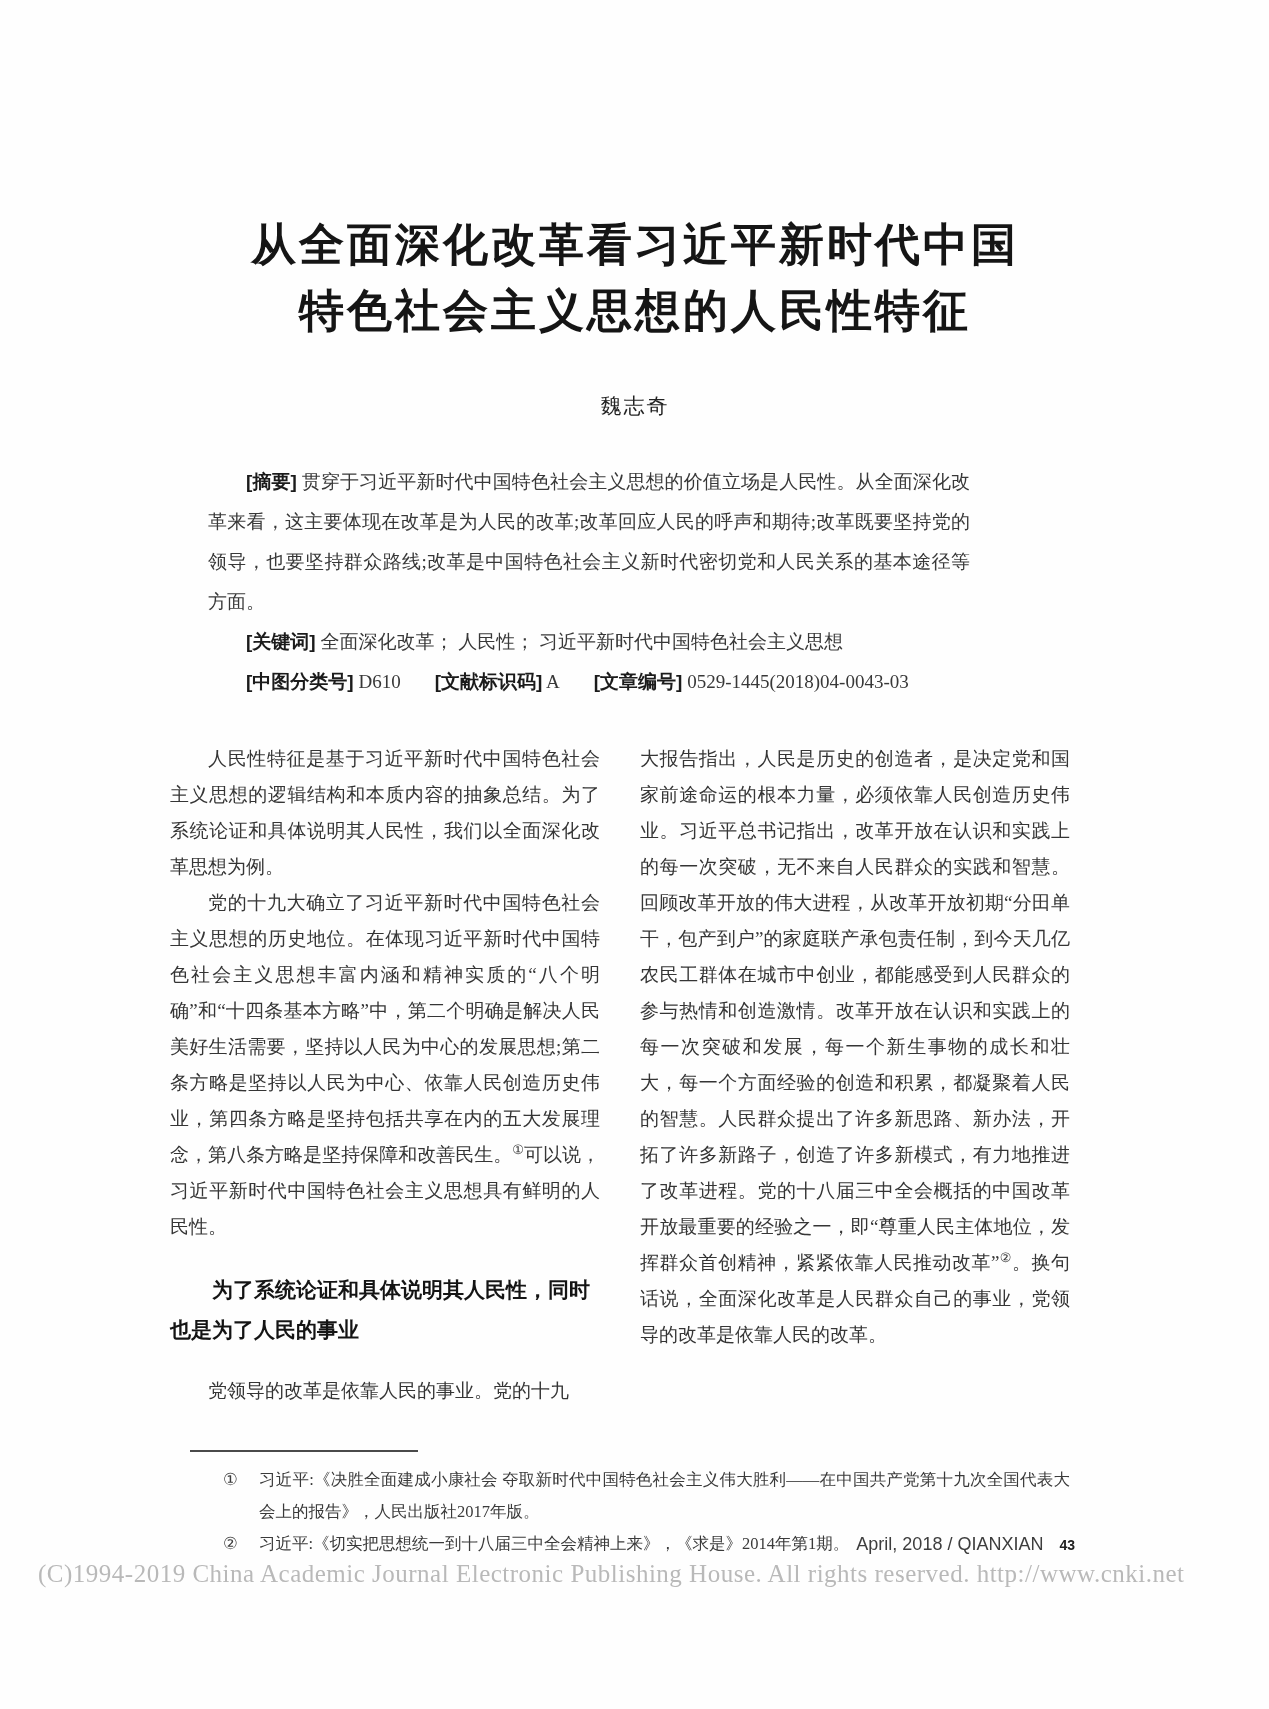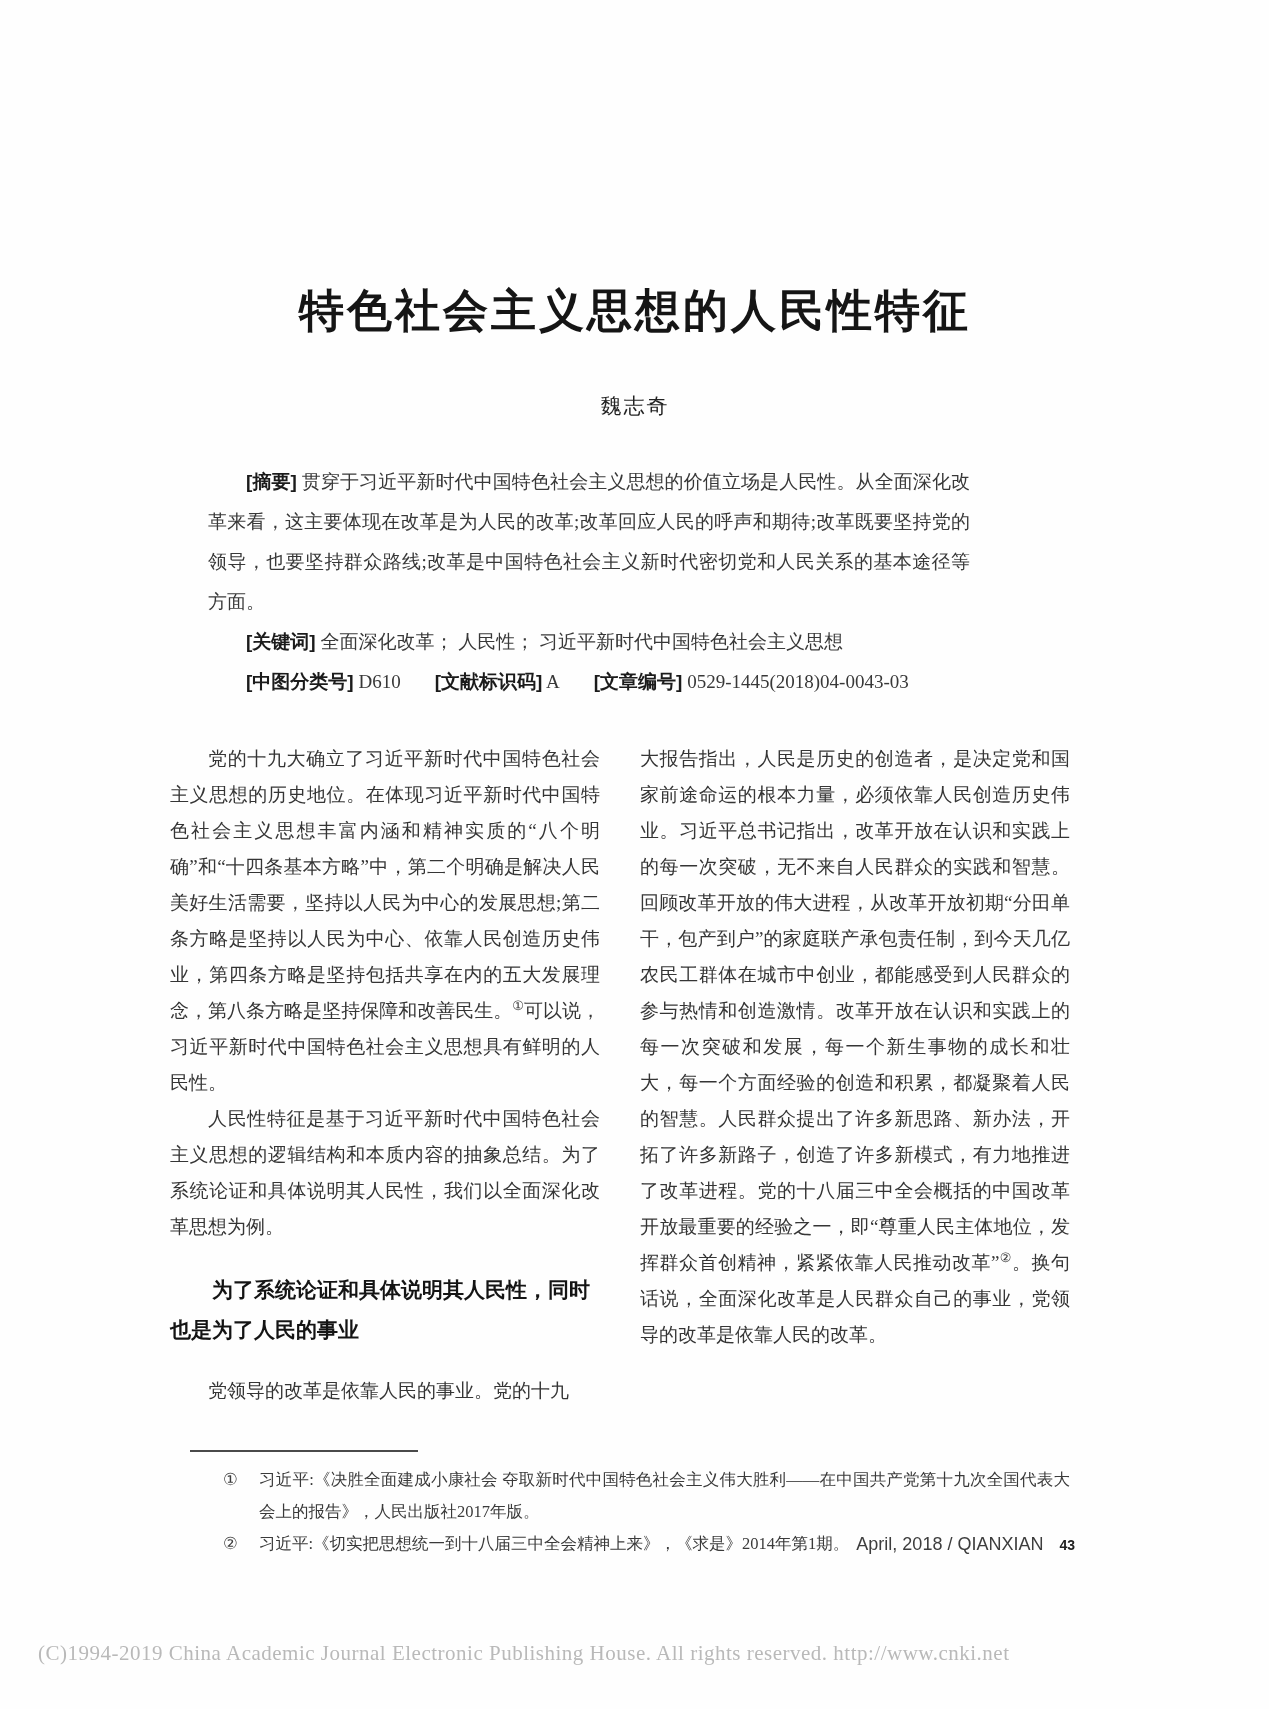--- a/index.html
+++ b/index.html
@@ -134,51 +134,51 @@
   }
   .page-footer .page-num {
     font-size: 14px;
     font-weight: bold;
     color: #222;
     margin-left: 16px;
   }
 
   .watermark {
     position: absolute;
-    top: 1641px;
+    top: 1560px;
     left: 38px;
     font-family: "Liberation Serif", serif;
-    font-size: 21px;
+    font-size: 25px;
     color: #b9b9b9;
     letter-spacing: 0.5px;
   }
 </style>
 </head>
 <body>
 
 <div class="page">
 
 
   <h1 class="article-title">
-    <br>
+    <span>从全面深化改革看习近平新时代中国</span><br>
     <span>特色社会主义思想的人民性特征</span>
   </h1>
 
   <div class="author">魏志奇</div>
 
   <div class="abstract-block">
     <p><span class="lbl">[摘要]</span> <span>贯穿于习近平新时代中国特色社会主义思想的价值立场是人民性。从全面深化改革来看，这主要体现在改革是为人民的改革;改革回应人民的呼声和期待;改革既要坚持党的领导，也要坚持群众路线;改革是中国特色社会主义新时代密切党和人民关系的基本途径等方面。</span></p>
     <p><span class="lbl">[关键词]</span> <span>全面深化改革； 人民性； 习近平新时代中国特色社会主义思想</span></p>
     <p class="cls-line"><span class="group"><span class="lbl">[中图分类号]</span> <span>D610</span></span><span class="group"><span class="lbl">[文献标识码]</span> <span>A</span></span><span class="group"><span class="lbl">[文章编号]</span> <span>0529-1445(2018)04-0043-03</span></span></p>
   </div>
 
   <div class="columns">
     <div class="col">
+      <p class="indent">人民性特征是基于习近平新时代中国特色社会主义思想的逻辑结构和本质内容的抽象总结。为了系统论证和具体说明其人民性，我们以全面深化改革思想为例。</p>
       <p class="indent">党的十九大确立了习近平新时代中国特色社会主义思想的历史地位。在体现习近平新时代中国特色社会主义思想丰富内涵和精神实质的“八个明确”和“十四条基本方略”中，第二个明确是解决人民美好生活需要，坚持以人民为中心的发展思想;第二条方略是坚持以人民为中心、依靠人民创造历史伟业，第四条方略是坚持包括共享在内的五大发展理念，第八条方略是坚持保障和改善民生。<sup class="fn-ref">①</sup>可以说，习近平新时代中国特色社会主义思想具有鲜明的人民性。</p>
-      <p class="indent">人民性特征是基于习近平新时代中国特色社会主义思想的逻辑结构和本质内容的抽象总结。为了系统论证和具体说明其人民性，我们以全面深化改革思想为例。</p>
       <h2 class="section-heading">
         <span class="hl1">为了系统论证和具体说明其人民性，同时</span><br>
         <span>也是为了人民的事业</span>
       </h2>
       <p class="indent">党领导的改革是依靠人民的事业。党的十九</p>
     </div>
     <div class="col">
       <p>大报告指出，人民是历史的创造者，是决定党和国家前途命运的根本力量，必须依靠人民创造历史伟业。习近平总书记指出，改革开放在认识和实践上的每一次突破，无不来自人民群众的实践和智慧。回顾改革开放的伟大进程，从改革开放初期“分田单干，包产到户”的家庭联产承包责任制，到今天几亿农民工群体在城市中创业，都能感受到人民群众的参与热情和创造激情。改革开放在认识和实践上的每一次突破和发展，每一个新生事物的成长和壮大，每一个方面经验的创造和积累，都凝聚着人民的智慧。人民群众提出了许多新思路、新办法，开拓了许多新路子，创造了许多新模式，有力地推进了改革进程。党的十八届三中全会概括的中国改革开放最重要的经验之一，即“尊重人民主体地位，发挥群众首创精神，紧紧依靠人民推动改革”<sup class="fn-ref">②</sup>。换句话说，全面深化改革是人民群众自己的事业，党领导的改革是依靠人民的改革。</p>
     </div>
   </div>

